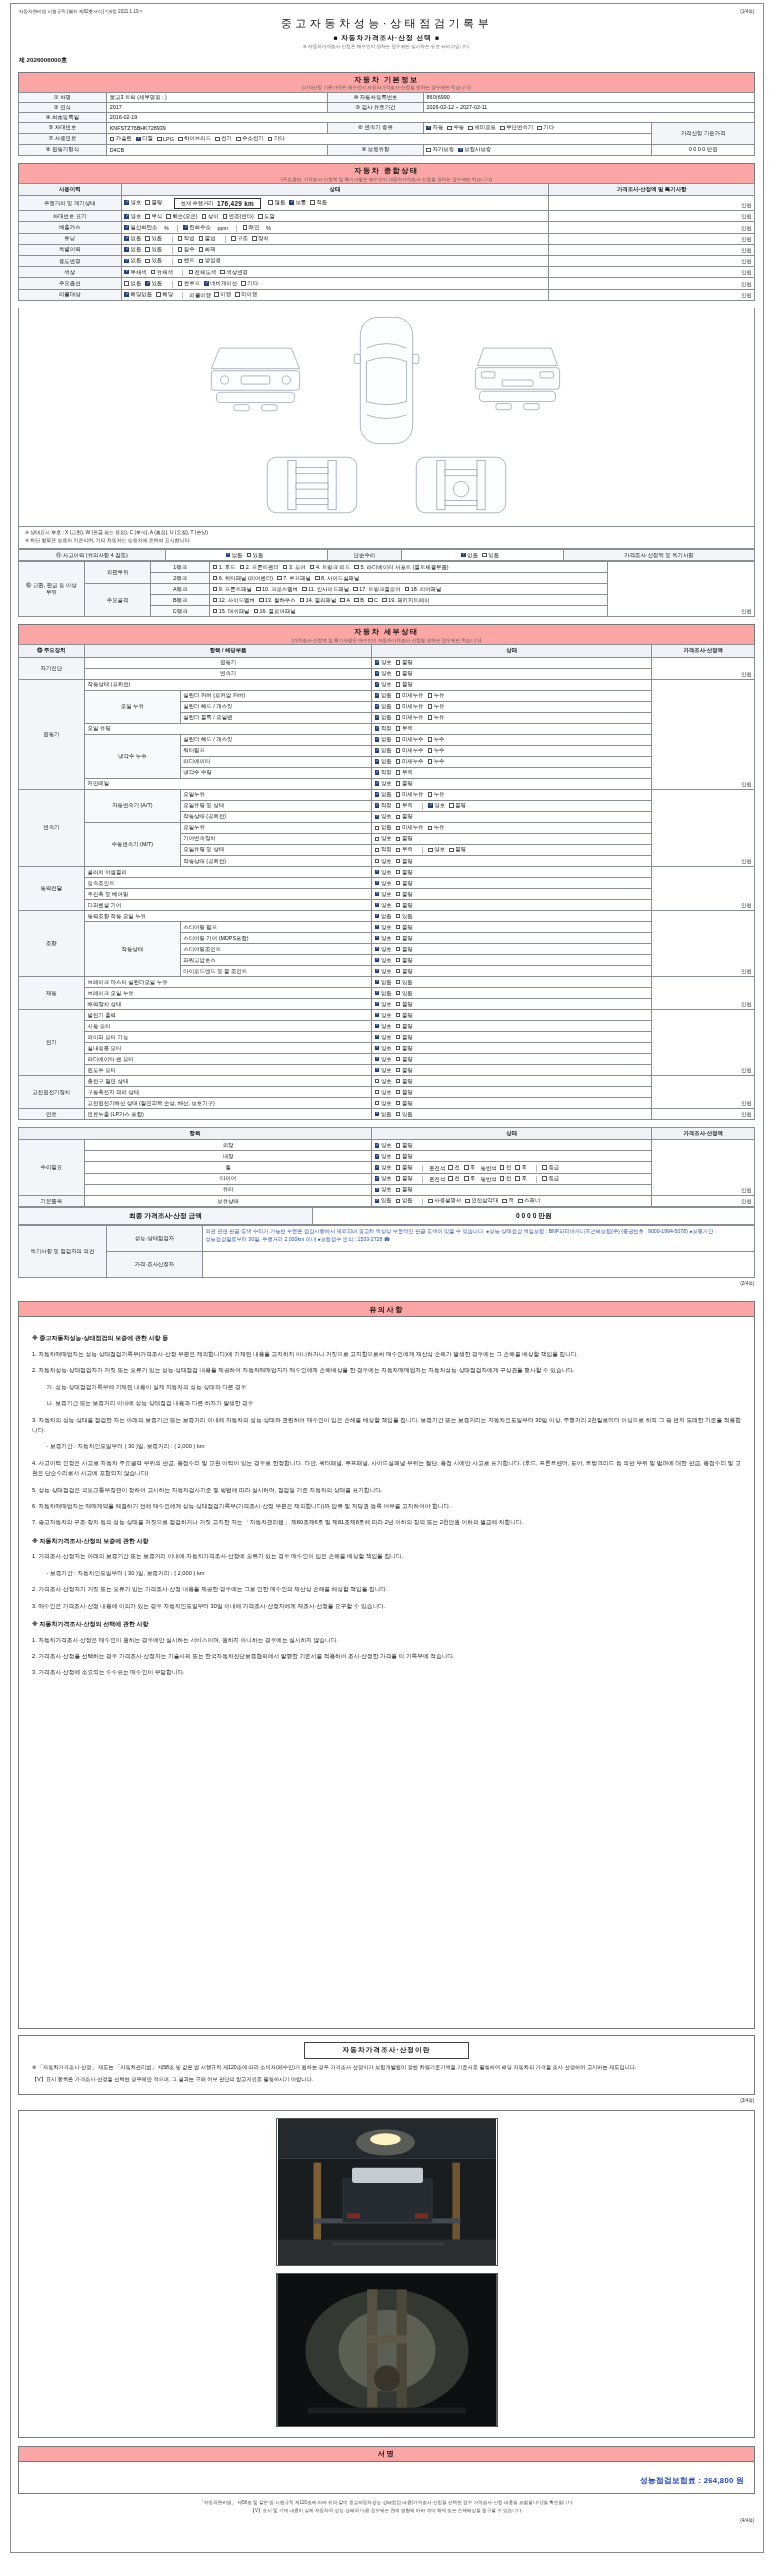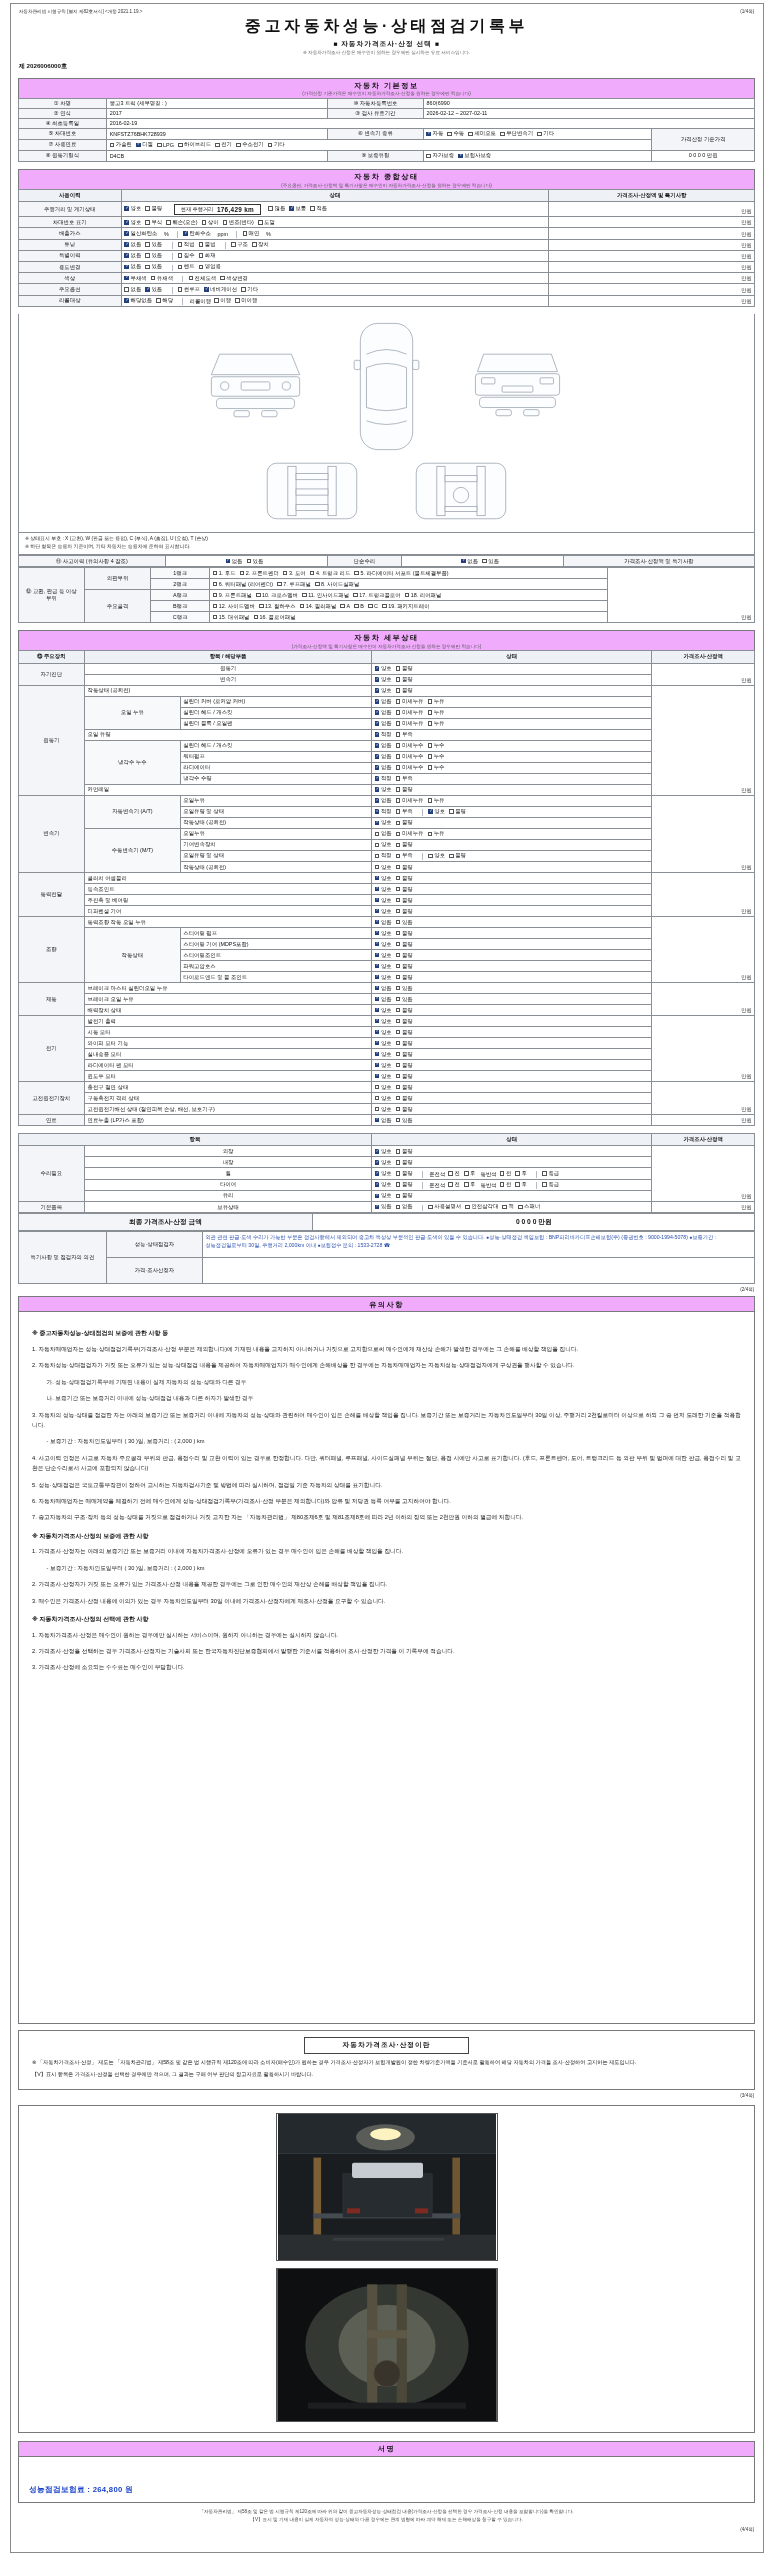--- a/index.html
+++ b/index.html
@@ -1,26 +1,26 @@
 <!DOCTYPE html>
 <html style="font-size:8.2px"><head>
 <meta charset="utf-8">
 <style>
   *{box-sizing:border-box;margin:0;padding:0}
   html,body{background:#fff}
   body{width:773px;font-family:"Liberation Sans","DejaVu Sans",sans-serif;color:#111}
   .page{width:754px;margin:3.1px auto 0;border:0.5px solid #8a8a8a;padding:4.1px 7.2px 10.3px;min-height:2550px;background:#fff}
   .topline{display:flex;justify-content:space-between;font-size:4.6px;color:#333;padding:0.5px 1px}
   .thead{text-align:center;margin-top:2.1px}
-  .thead h1{font-size:16px;font-weight:bold;letter-spacing:3.6px}
+  .thead h1{font-size:11px;font-weight:normal;letter-spacing:3.6px}
   .thead .sub{font-size:6.7px;font-weight:bold;margin-top:2.6px;letter-spacing:1px}
   .thead .tnote{font-size:4.6px;color:#666;margin-top:1.5px}
   .docno{font-size:6.2px;font-weight:bold;margin:6.2px 0 0 1px}
   .sec{margin-top:7.2px}
-  .band{border:0.5px solid #78797c;border-bottom:none;background:#f0abfc;text-align:center;padding:2.1px 0 1.5px}
+  .band{border:0.5px solid #78797c;border-bottom:none;background:#fca5a5;text-align:center;padding:2.1px 0 1.5px}
   .band .bt{font-size:7.2px;font-weight:bold;letter-spacing:1.5px}
   .band .bn{font-size:4.6px;color:#555;margin-top:0.5px;font-weight:normal}
   table.frm{width:100%;border-collapse:collapse;table-layout:fixed}
   .frm td,.frm th{border:0.5px solid #8a8f96;padding:1px 2.6px;font-size:5.4px;vertical-align:middle;word-break:keep-all}
   .frm th{background:#eef1f6;font-weight:bold;text-align:center;padding:2.1px 1px}
   td.lbl{background:#f3f5f8;text-align:center}
   td.sub{background:#f8f9fb;text-align:center}
   td.item{text-align:left}
   td.ctr{text-align:center}
   td.pr{text-align:right;vertical-align:bottom;color:#333;font-size:5.2px}
@@ -32,33 +32,33 @@
   .bx{display:inline-block;width:4.6px;height:4.6px;border:0.5px solid #555;background:#fff;position:relative;flex:none}
   .bx.on{background:#24407c;border-color:#24407c}
   .bx.on::after{content:"✓";position:absolute;left:0;top:-1.5px;color:#fff;font-size:4.6px;line-height:1}
   .hl{display:inline-flex;gap:3.6px;align-items:center;border:0.7px solid #333;background:#fff;padding:1px 6.2px;margin:0.5px 7.2px;font-size:5.2px}
   .hl b{font-size:6.4px;letter-spacing:0.3px}
   .vsep{display:inline-block;width:0;border-left:0.5px solid #b7bcc4;height:6.7px;margin:0 5.2px;vertical-align:middle}
   .diag{border:0.5px solid #8a8f96;border-top:none;padding:6.2px 0 2.1px;background:#fff}
   .drow{display:flex;justify-content:center;align-items:center;gap:41px;margin-bottom:5.2px}
   .legend{border:0.5px solid #8a8f96;border-top:none;padding:2.1px 6.2px;font-size:4.9px;line-height:1.75;background:#fff;color:#222}
   .pmark{font-size:4.6px;text-align:right;color:#333;margin-top:3.1px;padding-right:1px}
-  .nbox{border:0.5px solid #78797c;margin-top:4px}
+  .nbox{border:0.5px solid #78797c;margin-top:15px}
   .ncontent{padding:8.2px 13.4px;min-height:711px}
   .ni{font-size:5.7px;line-height:1.8;margin-bottom:6.2px;text-align:justify}
   .ni.h{font-weight:bold;font-size:6px;margin:8.2px 0 4.6px}
   .ni.s{padding-left:14.4px;color:#222}
   .pibox{border:0.5px solid #78797c;margin-top:6.2px;padding-bottom:6.2px}
   .pititle{width:165px;margin:6.2px auto 4.1px;border:0.8px solid #444;text-align:center;font-weight:bold;font-size:6.7px;padding:2.6px 0;letter-spacing:1px}
   .pibox .ni{font-size:5.2px;margin:0 13.4px 3.6px;line-height:1.7}
   .phbox{border:0.5px solid #78797c;margin-top:7.2px;padding-bottom:9.3px}
   .ph{display:block;margin:7.2px auto 0;border:0.5px solid #555}
   .sgbox{border:0.5px solid #78797c;margin-top:8.2px}
   .sgcontent{padding:5.2px 10.3px 7.2px;min-height:29px}
-  .prem{text-align:left;font-weight:bold;color:#1a41c8;font-size:7.7px;margin-top:23px;letter-spacing:0.3px}
+  .prem{text-align:right;font-weight:bold;color:#1a41c8;font-size:7.7px;margin-top:9px;letter-spacing:0.3px}
   .ft{font-size:4.6px;color:#444;text-align:center;margin-top:5.2px;line-height:1.7}
 </style>
 </head>
 <body>
 
 <div class="page">
 
   <div class="topline">
     <span>자동차관리법 시행규칙 [별지 제82호서식] &lt;개정 2021.1.19.&gt;</span>
     <span>(1/4쪽)</span>

